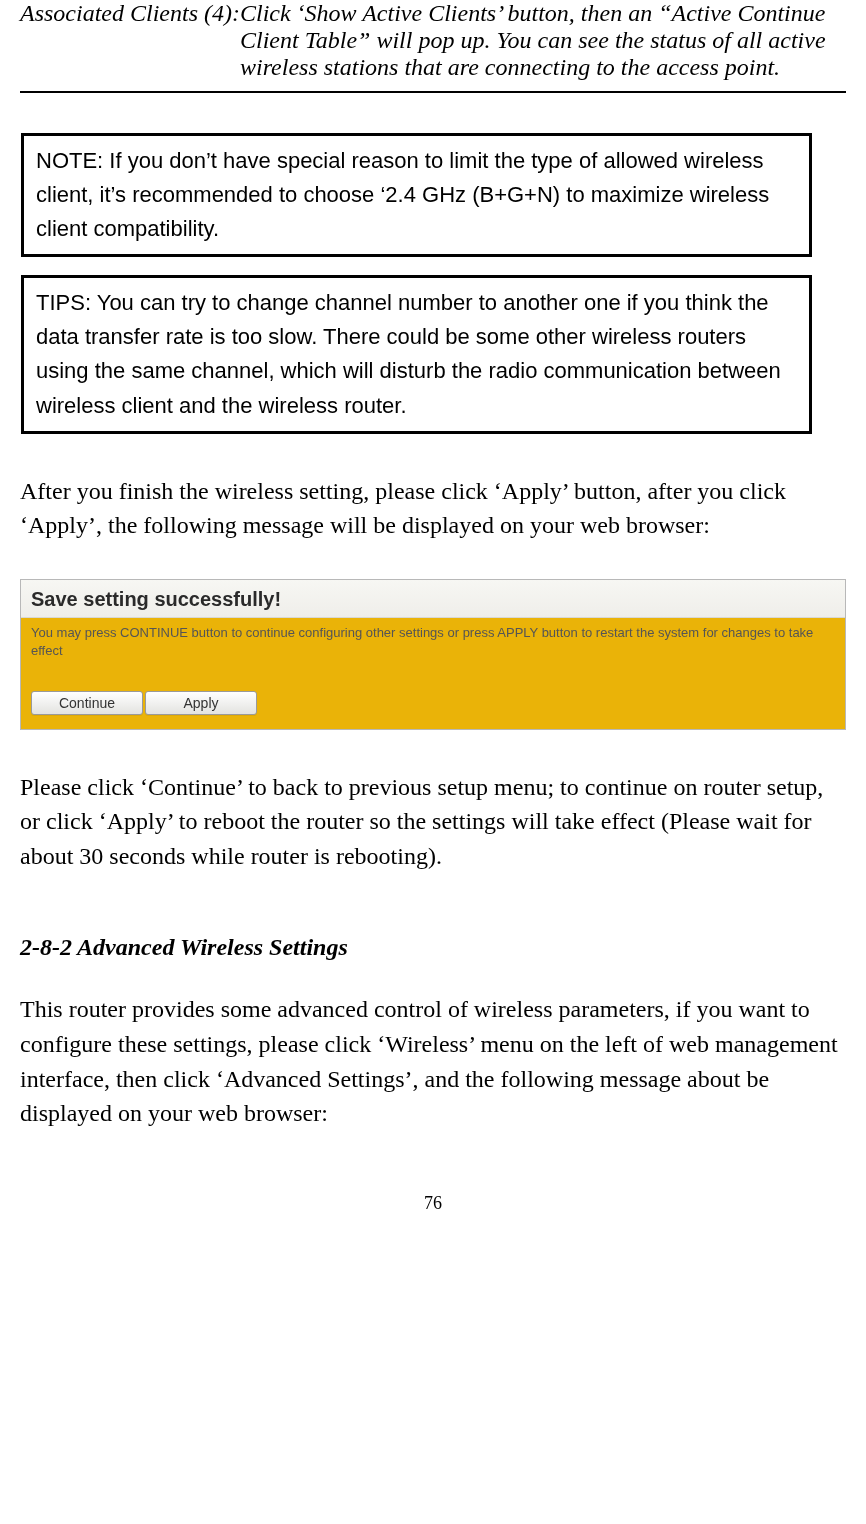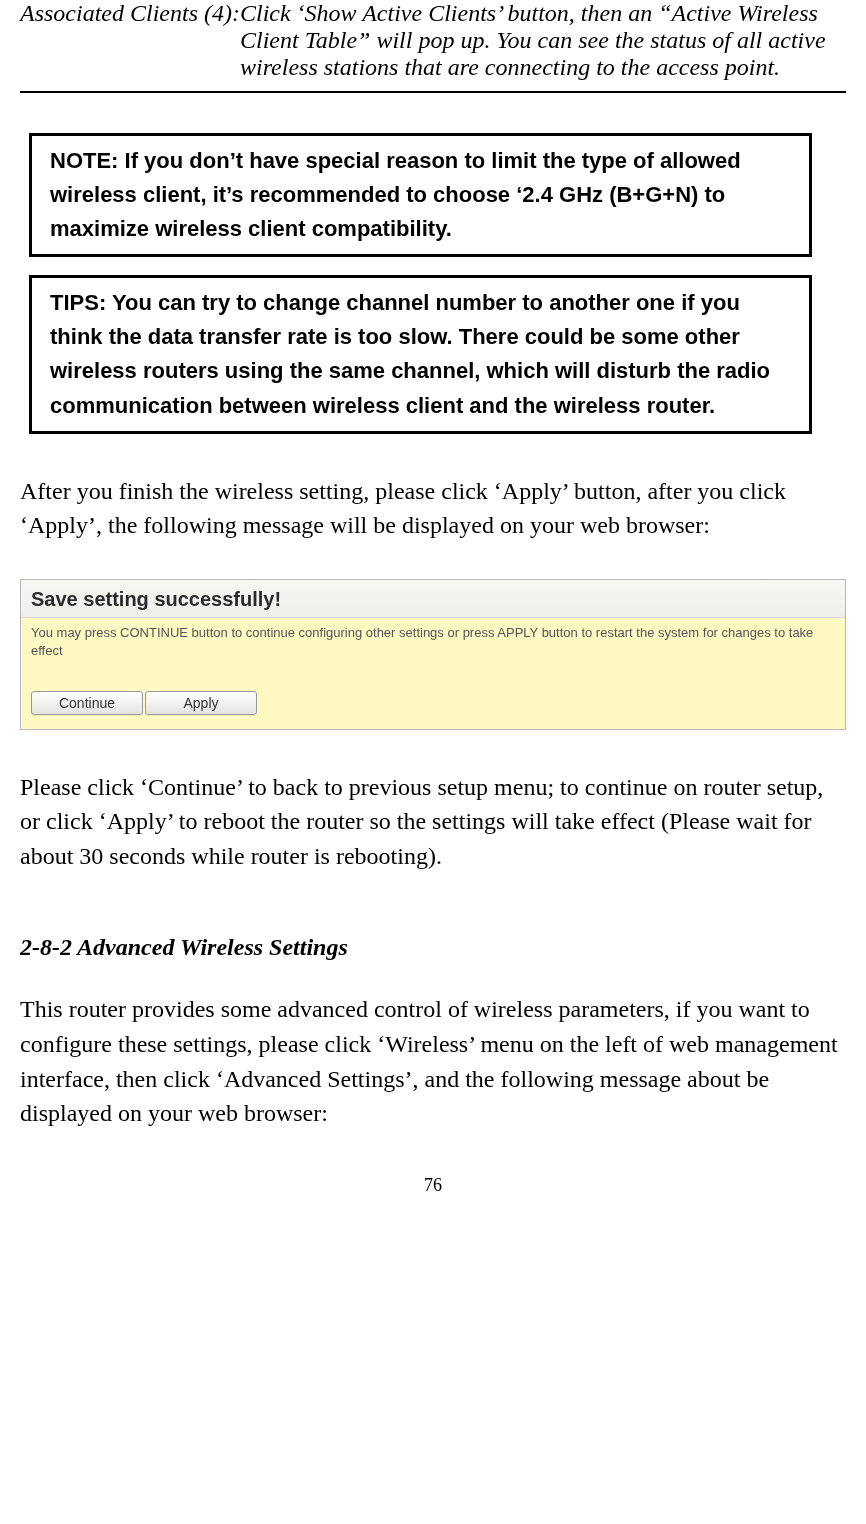--- a/index.html
+++ b/index.html
@@ -28,39 +28,39 @@
   .hanging-body {
     flex: 1;
   }
   .hr {
     border: 0;
     border-top: 2px solid #000;
     margin: 10px 0 40px 0;
   }
   .box {
     border: 3px solid #000;
-    padding: 8px 18px;
-    margin: 18px 34px 18px 9px;
+    padding: 8px 12px;
+    margin: 18px 34px 18px 1px;
     font-family: Arial, Helvetica, sans-serif;
-    font-weight: bold;
+    font-weight: normal;
     font-size: 22px;
     line-height: 1.55;
     font-style: normal;
   }
   .body-text {
     margin: 40px 0 0 0;
     line-height: 1.45;
   }
   .screenshot {
     margin: 36px 0 0 0;
     border-top: 1px solid #b8b8b8;
     border-left: 1px solid #b8b8b8;
     border-right: 1px solid #b8b8b8;
     border-bottom: 1px solid #b8b8b8;
-    background: #fef9c3;
+    background: #eab308;
     box-sizing: border-box;
   }
   .ss-title {
     font-family: Arial, Helvetica, sans-serif;
     font-weight: bold;
     font-size: 20px;
     color: #2a2a2a;
     background: linear-gradient(#f7f7f3, #efeeea);
     padding: 8px 10px 6px 10px;
     border-bottom: 1px solid #d8d8d4;
@@ -91,31 +91,31 @@
     cursor: pointer;
   }
   .section-heading {
     font-style: italic;
     font-weight: bold;
     margin: 60px 0 31px 0;
   }
   .page-number {
     text-align: center;
     font-size: 18px;
-    margin-top: 44px;
+    margin-top: 62px;
   }
 </style>
 </head>
 <body>
 
 <div class="page">
   <div class="italic-block">
     <div class="hanging">
       <span class="hanging-label">Associated Clients (4): </span>
-      <span class="hanging-body">Click ‘Show Active Clients’ button, then an “Active Wireless Client Table” will pop up. You can see the status of all active wireless stations that are connecting to the access point.</span>
+      <span class="hanging-body">Click ‘Show Active Clients’ button, then an “Active Continue Client Table” will pop up. You can see the status of all active wireless stations that are connecting to the access point.</span>
     </div>
   </div>
 
   <hr class="hr">
 
   <div class="box">NOTE: If you don’t have special reason to limit the type of allowed wireless client, it’s recommended to choose ‘2.4 GHz (B+G+N) to maximize wireless client compatibility.</div>
 
   <div class="box">TIPS: You can try to change channel number to another one if you think the data transfer rate is too slow. There could be some other wireless routers using the same channel, which will disturb the radio communication between wireless client and the wireless router.</div>
 
   <p class="body-text">After you finish the wireless setting, please click ‘Apply’ button, after you click ‘Apply’, the following message will be displayed on your web browser:</p>

